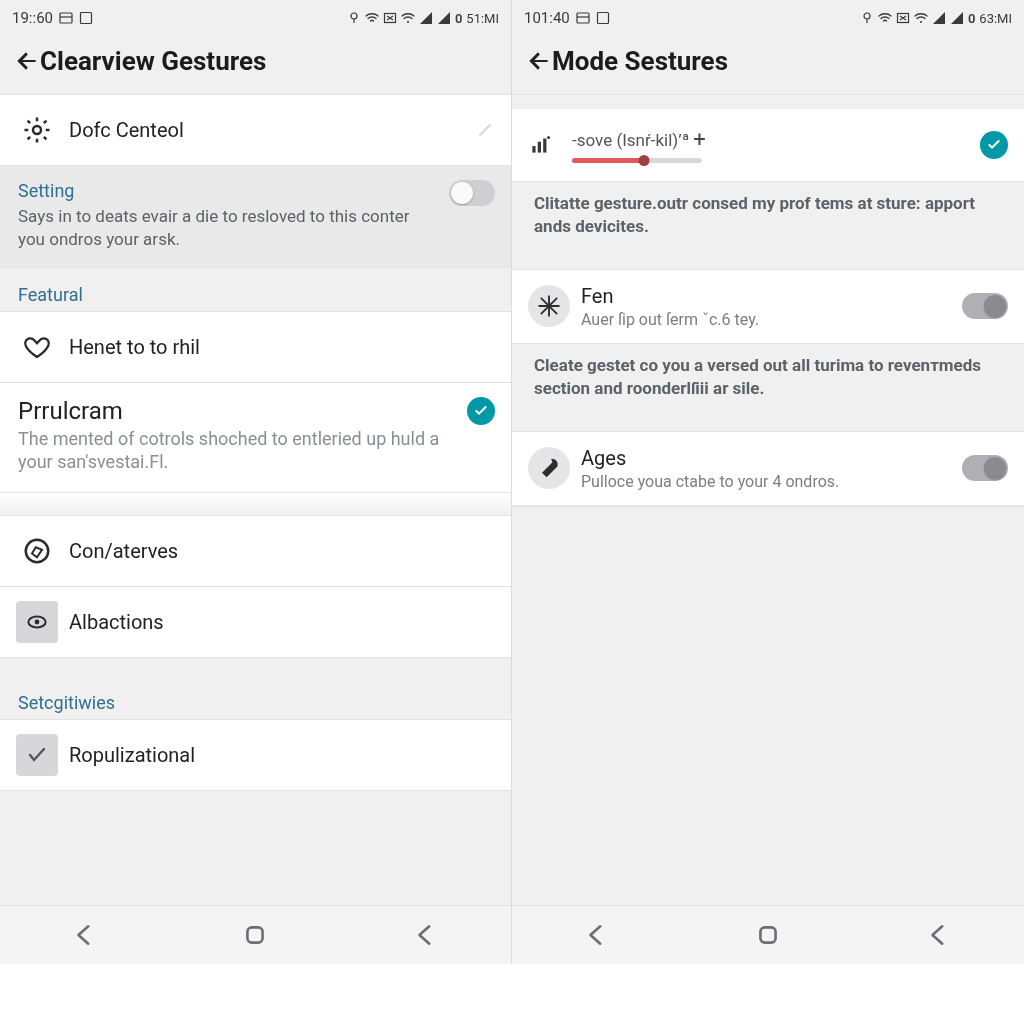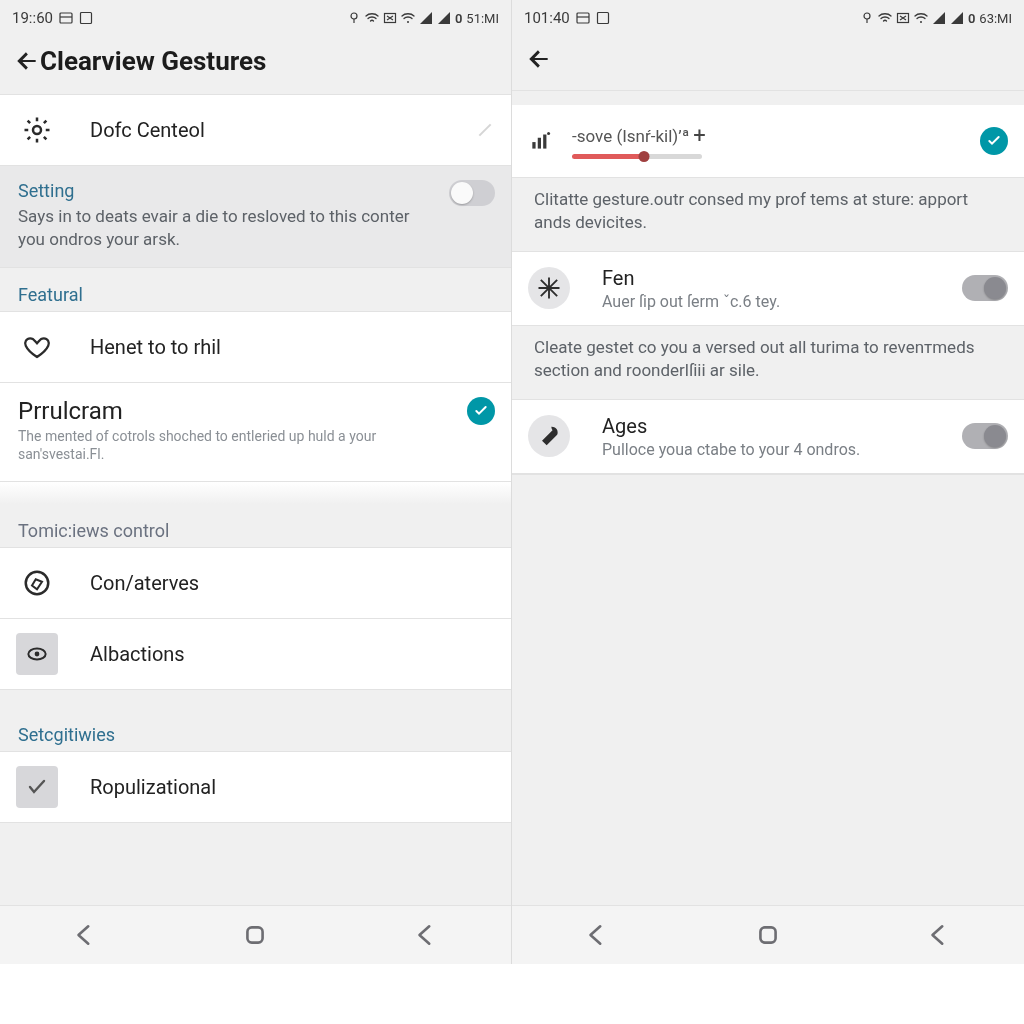--- a/index.html
+++ b/index.html
@@ -53,38 +53,39 @@
   .section-header{
     font-size:18px;color:var(--blue);
     padding:16px 18px 6px 18px;
   }
   .section-header.grey{color:#6b7280;}
   .row{
     background:var(--panel);
     display:flex;align-items:center;
     padding:14px 16px;
     border-bottom:1px solid var(--divider);
-    gap:32px;
+    gap:11px;
     position:relative;
   }
   .row .icon{
     width:42px;height:42px;display:flex;align-items:center;justify-content:center;
     flex:0 0 42px;
   }
   .row .icon.circle{
     background:#e5e5e7;border-radius:50%;
   }
   .row .labels{flex:1;min-width:0;}
   .row .labels .primary{font-size:20px;color:#222;}
   .row .labels .secondary{font-size:16px;color:#7a7f85;margin-top:2px;}
   .note{
     font-size:17px;color:#5d6268;
-    padding:10px 22px 17px 22px;
+    padding:10px 22px 31px 22px;
     background:var(--bg);
     line-height:1.35;
+    font-weight:bold;
   }
   .group-top-divider{height:1px;background:var(--divider);}
   
   .toggle{
     width:46px;height:26px;border-radius:13px;position:relative;flex:0 0 46px;
   }
   .toggle .knob{
     width:22px;height:22px;border-radius:50%;background:#fff;position:absolute;top:2px;
     box-shadow:0 1px 2px rgba(0,0,0,.25);
   }
@@ -118,21 +119,21 @@
   .settings-block .sub{font-size:17px;color:#5d6268;line-height:1.35;}
   
   .plain-block{
     background:var(--panel);
     padding:14px 16px 18px 18px;
     display:flex;align-items:flex-start;gap:14px;
     border-bottom:1px solid var(--divider);
   }
   .plain-block .text{flex:1;}
   .plain-block .hdr{font-size:24px;color:#222;margin-bottom:2px;}
-  .plain-block .sub{font-size:14px;color:#8a8f95;line-height:1.3;}
+  .plain-block .sub{font-size:18px;color:#8a8f95;line-height:1.3;}
   
   .sove-row{
     background:var(--panel);
     display:flex;align-items:center;gap:18px;
     padding:18px 16px 18px 16px;
     border-bottom:1px solid var(--divider);
   }
   .sove-row .labels{flex:1;}
   .sove-row .labels .primary{font-size:17px;color:#555;}
   .slider-track{
@@ -269,21 +270,20 @@
       </div>
       <div class="check-badge">
         <svg width="16" height="16" viewBox="0 0 24 24">
             <path d="M5 12l4 4 10-10" fill="none" stroke="#fff" stroke-width="3" stroke-linecap="round"></path>
           </svg>
       </div>
     </div>
 
     <div style="height:22px;background:linear-gradient(#fff,#f0f0f0);"></div>
 
-    <div class="section-header grey">Tomic:iews control</div>
     <div class="group-top-divider"></div>
     <div class="row">
       <span class="icon">
         <svg width="30" height="30" viewBox="0 0 24 24">
             <circle cx="12" cy="12" r="9" fill="none" stroke="#2b2b2b" stroke-width="2"></circle>
             <path d="M8 14l3-5 5 2-4 6z" fill="none" stroke="#2b2b2b" stroke-width="1.6"></path>
           </svg>
       </span>
       <div class="labels">
           <div class="primary">Con/aterves</div>
@@ -391,20 +391,21 @@
       <span>63:MI</span>
     </div>
   </div>
 
   <div class="appbar">
     <span>
       <svg width="26" height="26" viewBox="0 0 24 24">
           <path d="M20 11H7.8l5-5L11 4l-8 8 8 8 1.8-2-5-5H20z" fill="#222"></path>
         </svg>
     </span>
+    <span class="title">Mode Sestures</span>
   </div>
 
   <div class="content">
 
     <div style="height:14px"></div>
     <div class="sove-row">
       <span class="icon circle">
         <svg width="26" height="26" viewBox="0 0 24 24">
             <g fill="#3a3a3a">
               <rect x="4" y="13" width="3" height="6"></rect>

